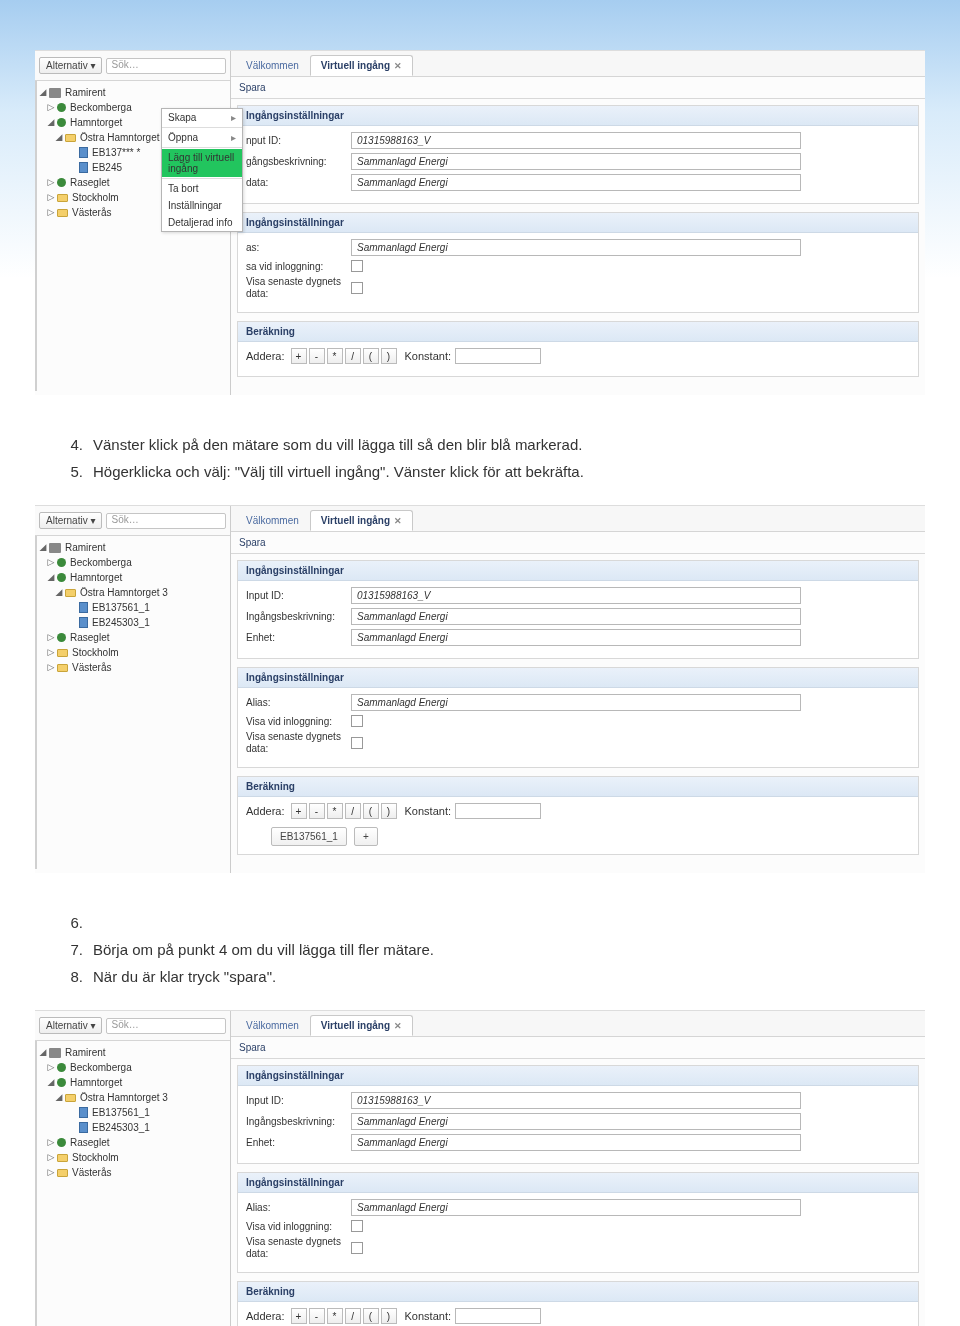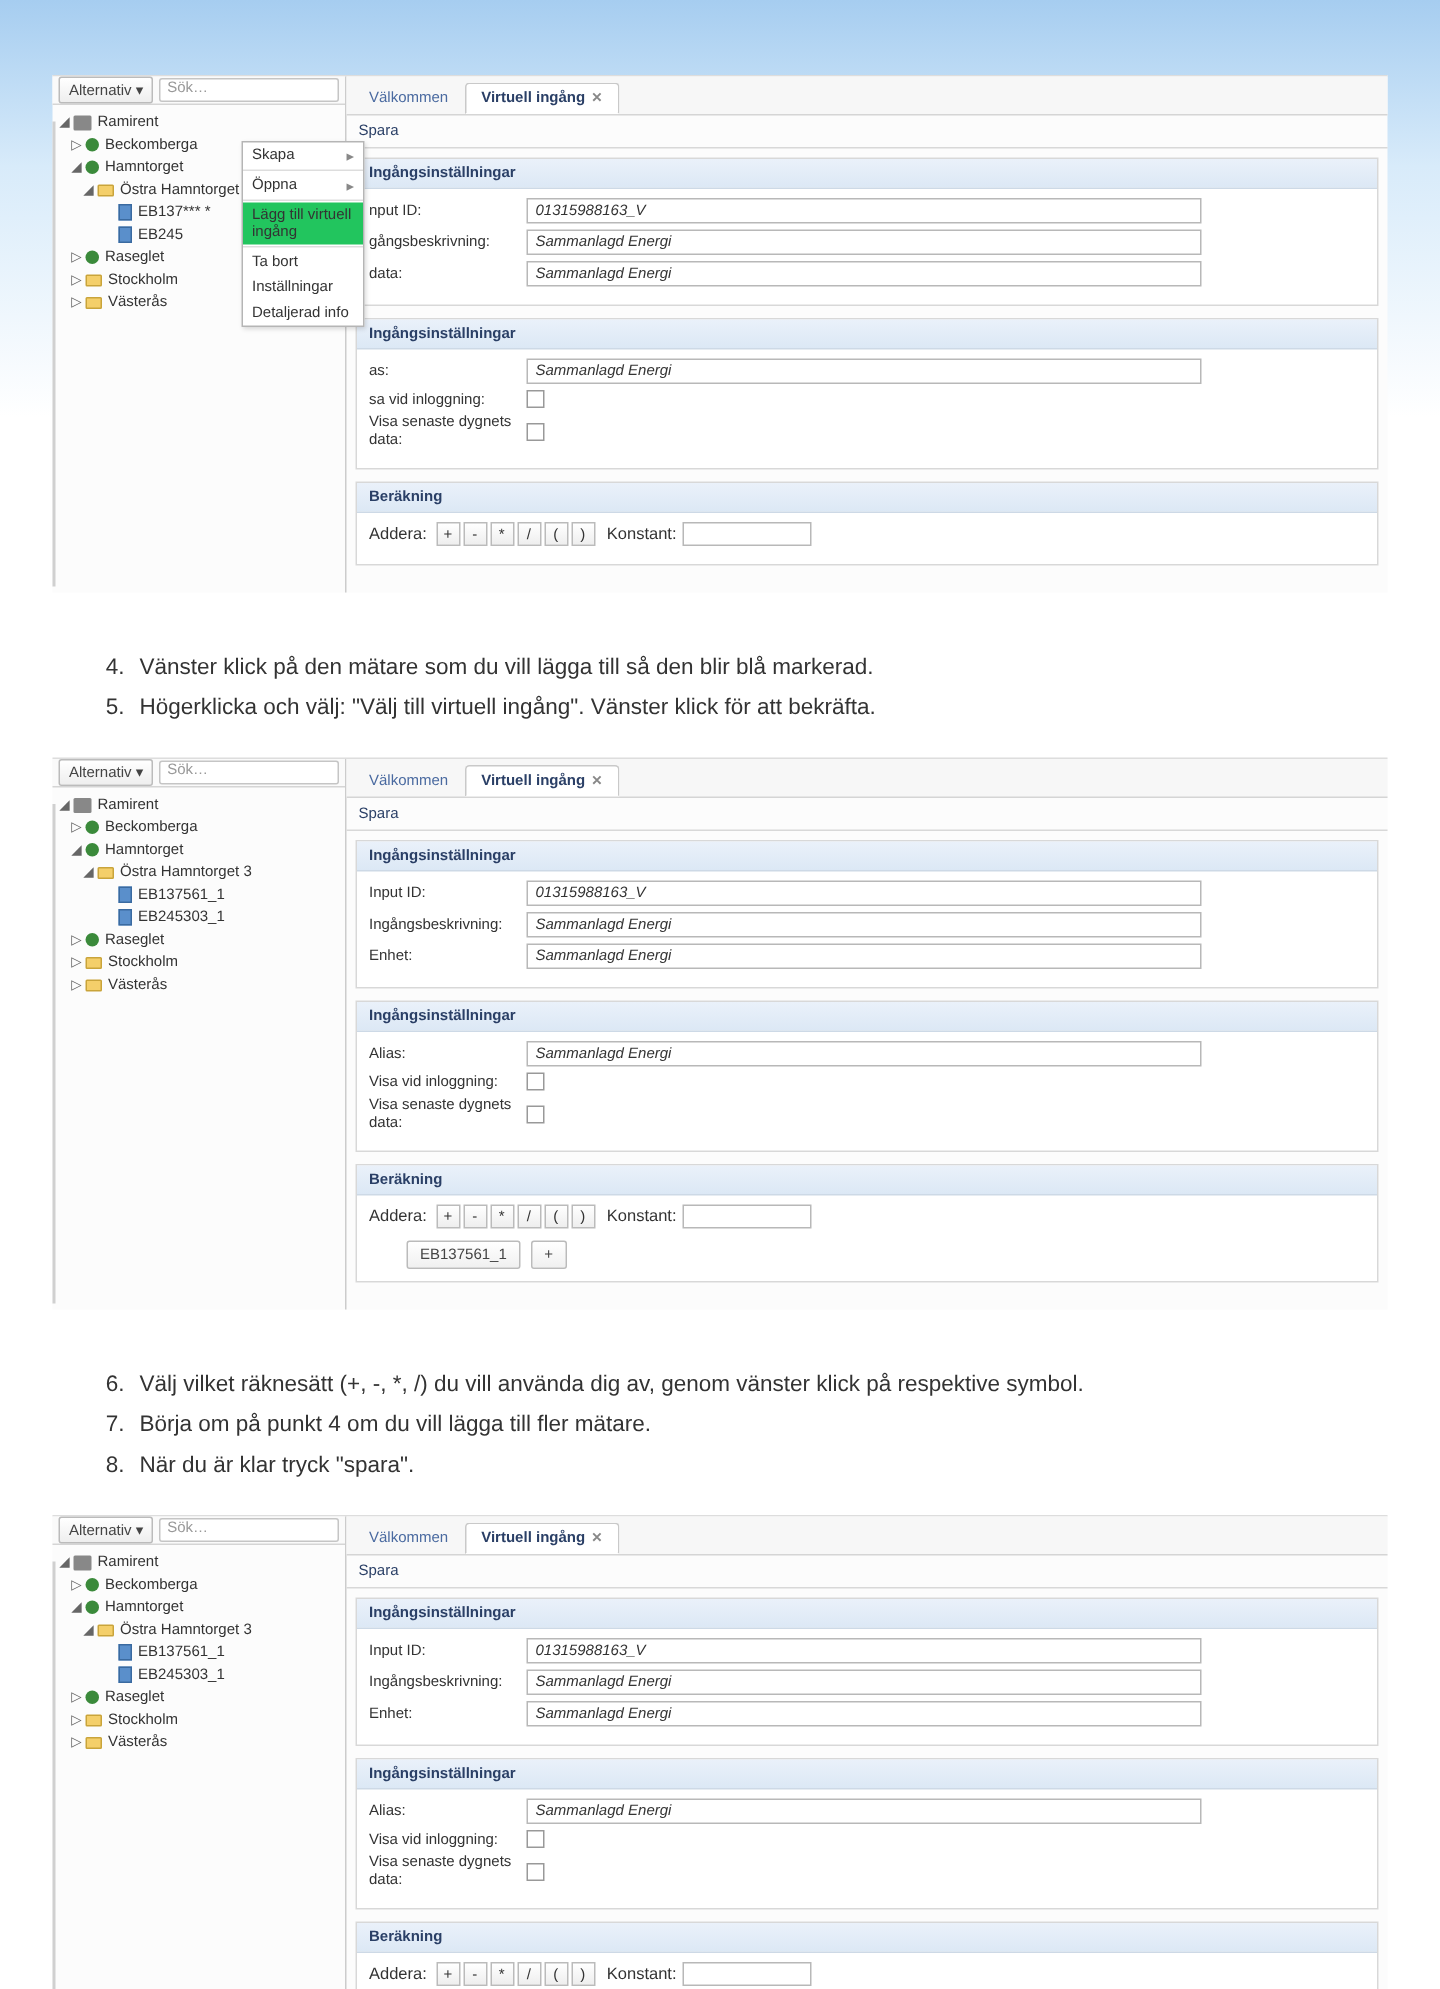--- a/index.html
+++ b/index.html
@@ -23,21 +23,21 @@
   }
   .shot::after {
     content:""; position:absolute; left:0; width:2px; top:30px; bottom:4px;
     background:#d0d0d0;
   }
   .shot-inner { display:flex; }
   .leftcol { width:195px; flex-shrink:0; }
   .rightcol { flex:1; border-left:1px solid #ccc; }
 
   .topbar {
-    height:19px; display:flex; align-items:center; gap:4px;
+    height:30px; display:flex; align-items:center; gap:4px;
     border-bottom:1px solid #d5d5d5; background:#fafafa;
     padding:0 4px; font-size:10px;
   }
   .btn-alt {
     padding:2px 6px; border:1px solid #bbb; border-radius:2px;
     background:linear-gradient(#fff,#eee); font-size:10px; color:#444;
   }
   .search-in {
     flex:1; height:16px; border:1px solid #c5c5c5; border-radius:2px;
     background:#fff; padding:0 4px; font-size:10px; color:#999;
@@ -154,21 +154,21 @@
               <span class="ico ico-fld"></span>
               <span>Stockholm</span>
             </div>
         <div class="tree-row ind1">
               <span class="tw">▷</span>
               <span class="ico ico-fld"></span>
               <span>Västerås</span>
             </div>
       </div>
 
-      <div class="ctx" style="left:126px; top:43px;">
+      <div class="ctx" style="left:126px; top:57px;">
         <div class="it"><span>Skapa</span><span style="float:right;color:#888;">▸</span></div>
         <div class="sep"></div>
         <div class="it"><span>Öppna</span><span style="float:right;color:#888;">▸</span></div>
         <div class="sep"></div>
         <div class="it hl">Lägg till virtuell ingång</div>
         <div class="sep"></div>
         <div class="it">Ta bort</div>
         <div class="it">Inställningar</div>
         <div class="it">Detaljerad info</div>
       </div>
@@ -366,21 +366,20 @@
           </div>
         </div>
       </div>
     </div>
   </div>
 </div>
 
 <div class="instructions">
   <div class="row">
         <span class="num">6.</span>
-        <span>Välj vilket räknesätt (+, -, *, /) du vill använda dig av, genom vänster klick på respektive symbol.</span>
       </div>
   <div class="row">
         <span class="num">7.</span>
         <span>Börja om på punkt 4 om du vill lägga till fler mätare.</span>
       </div>
   <div class="row">
         <span class="num">8.</span>
         <span>När du är klar tryck "spara".</span>
       </div>
 </div>

